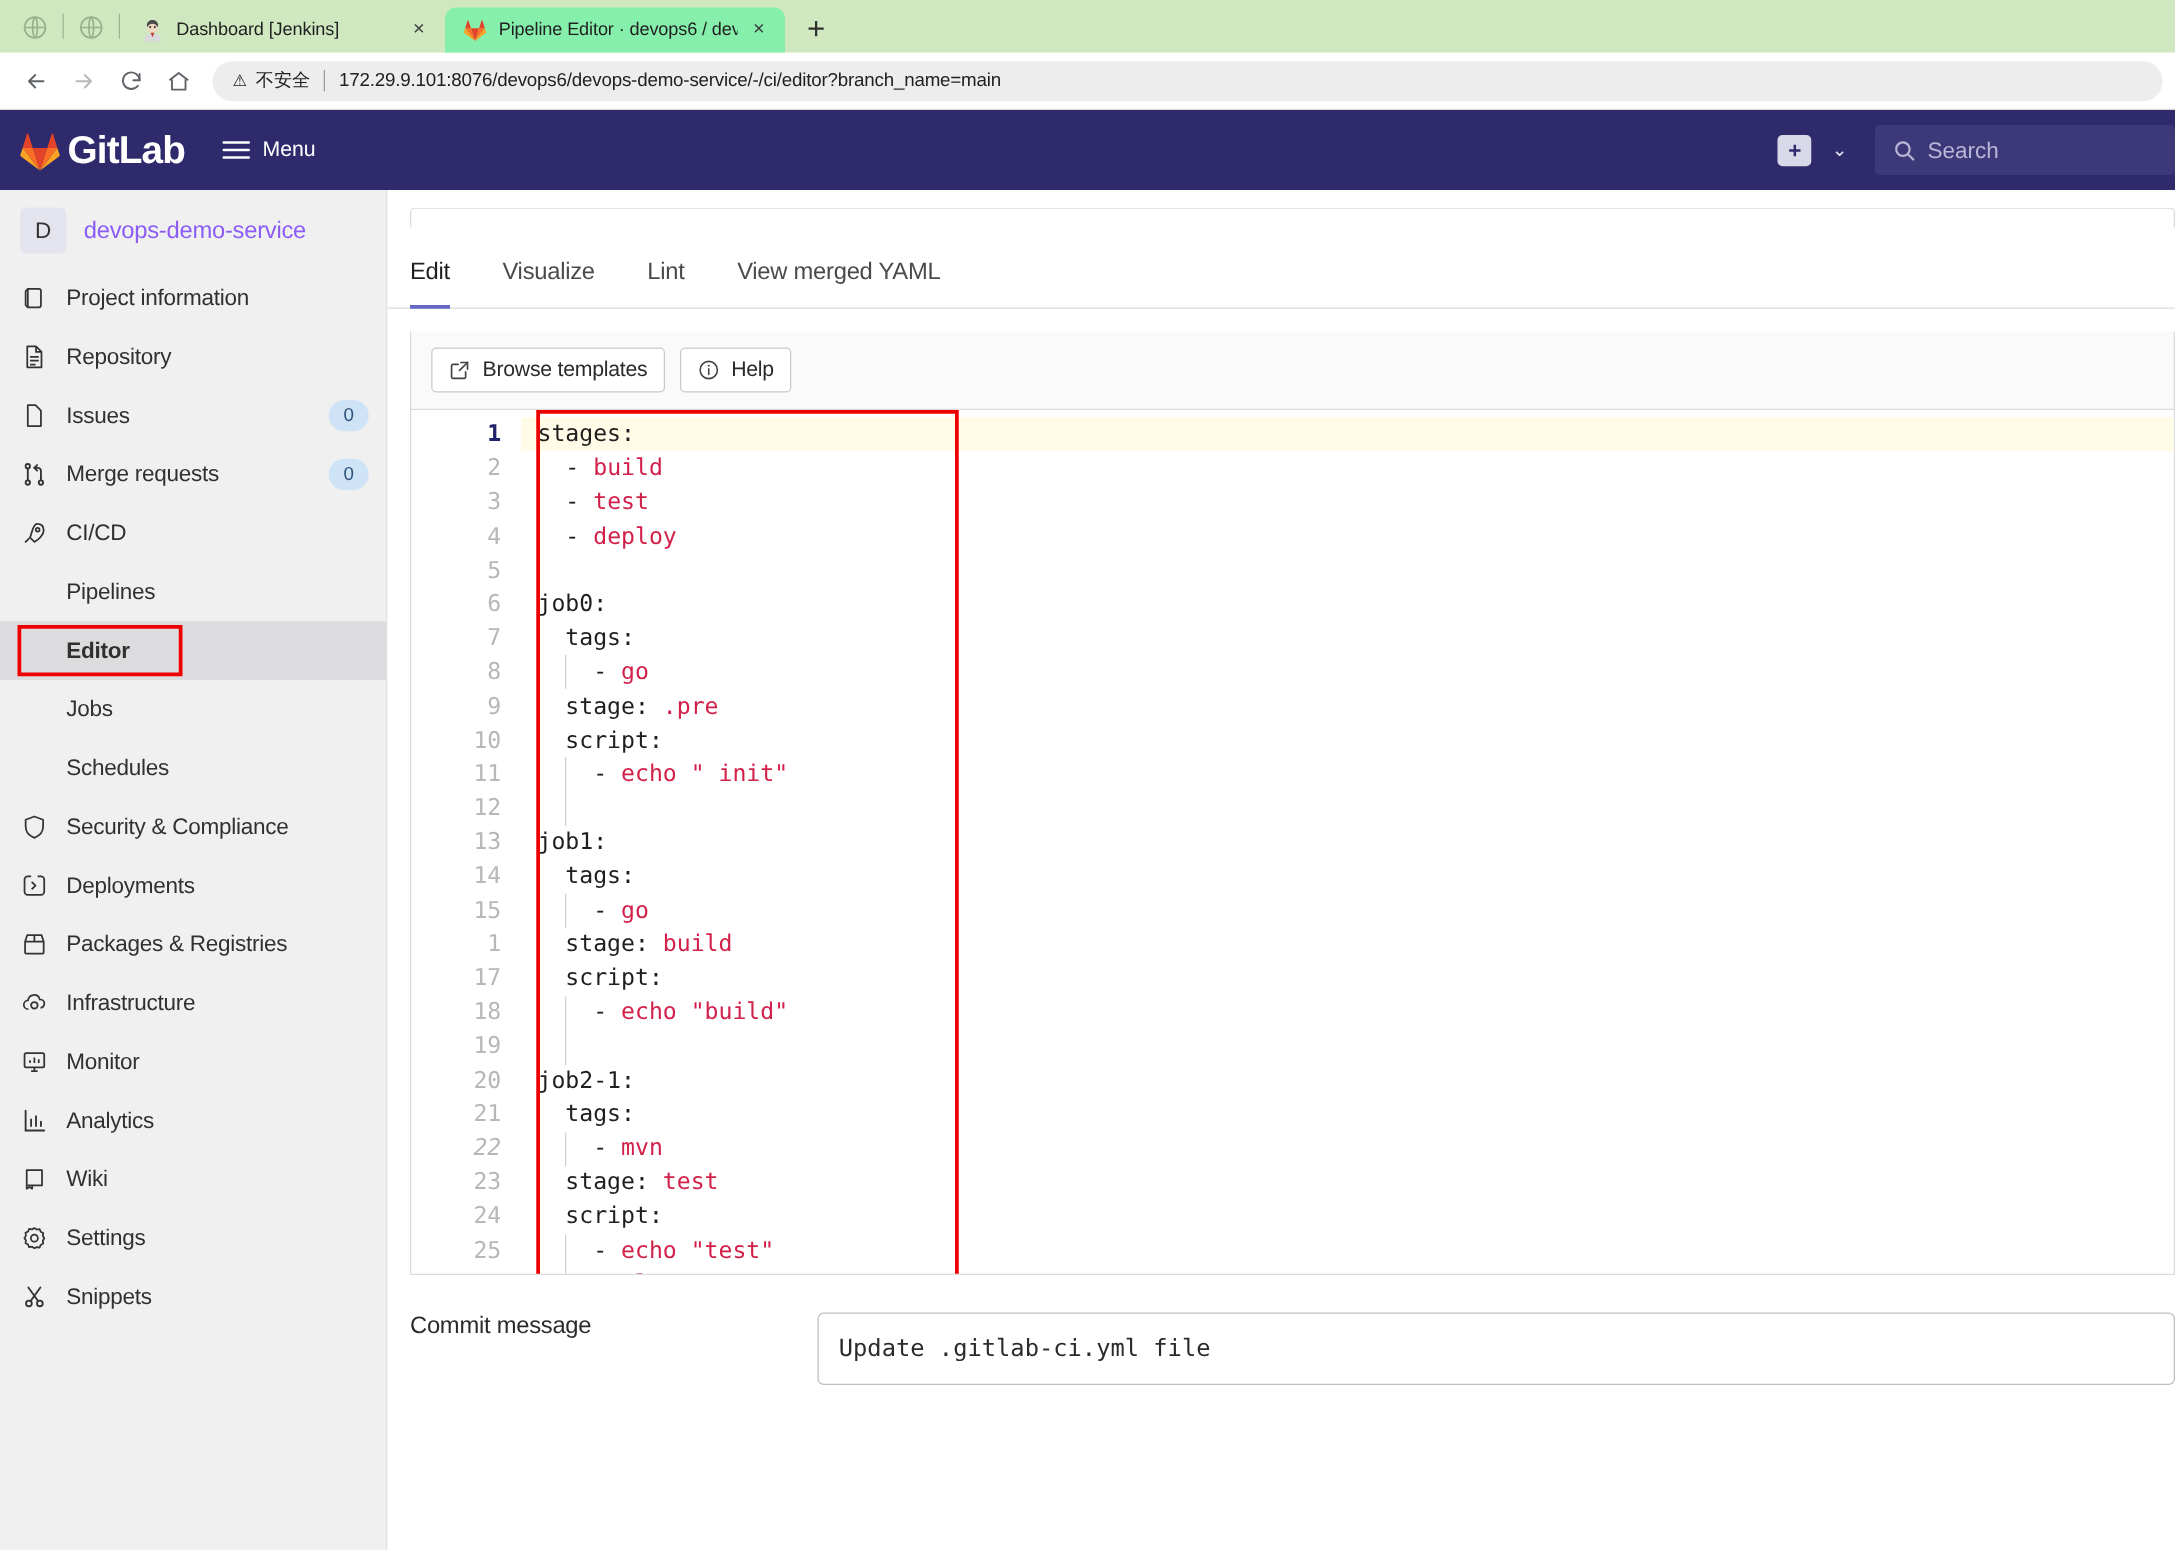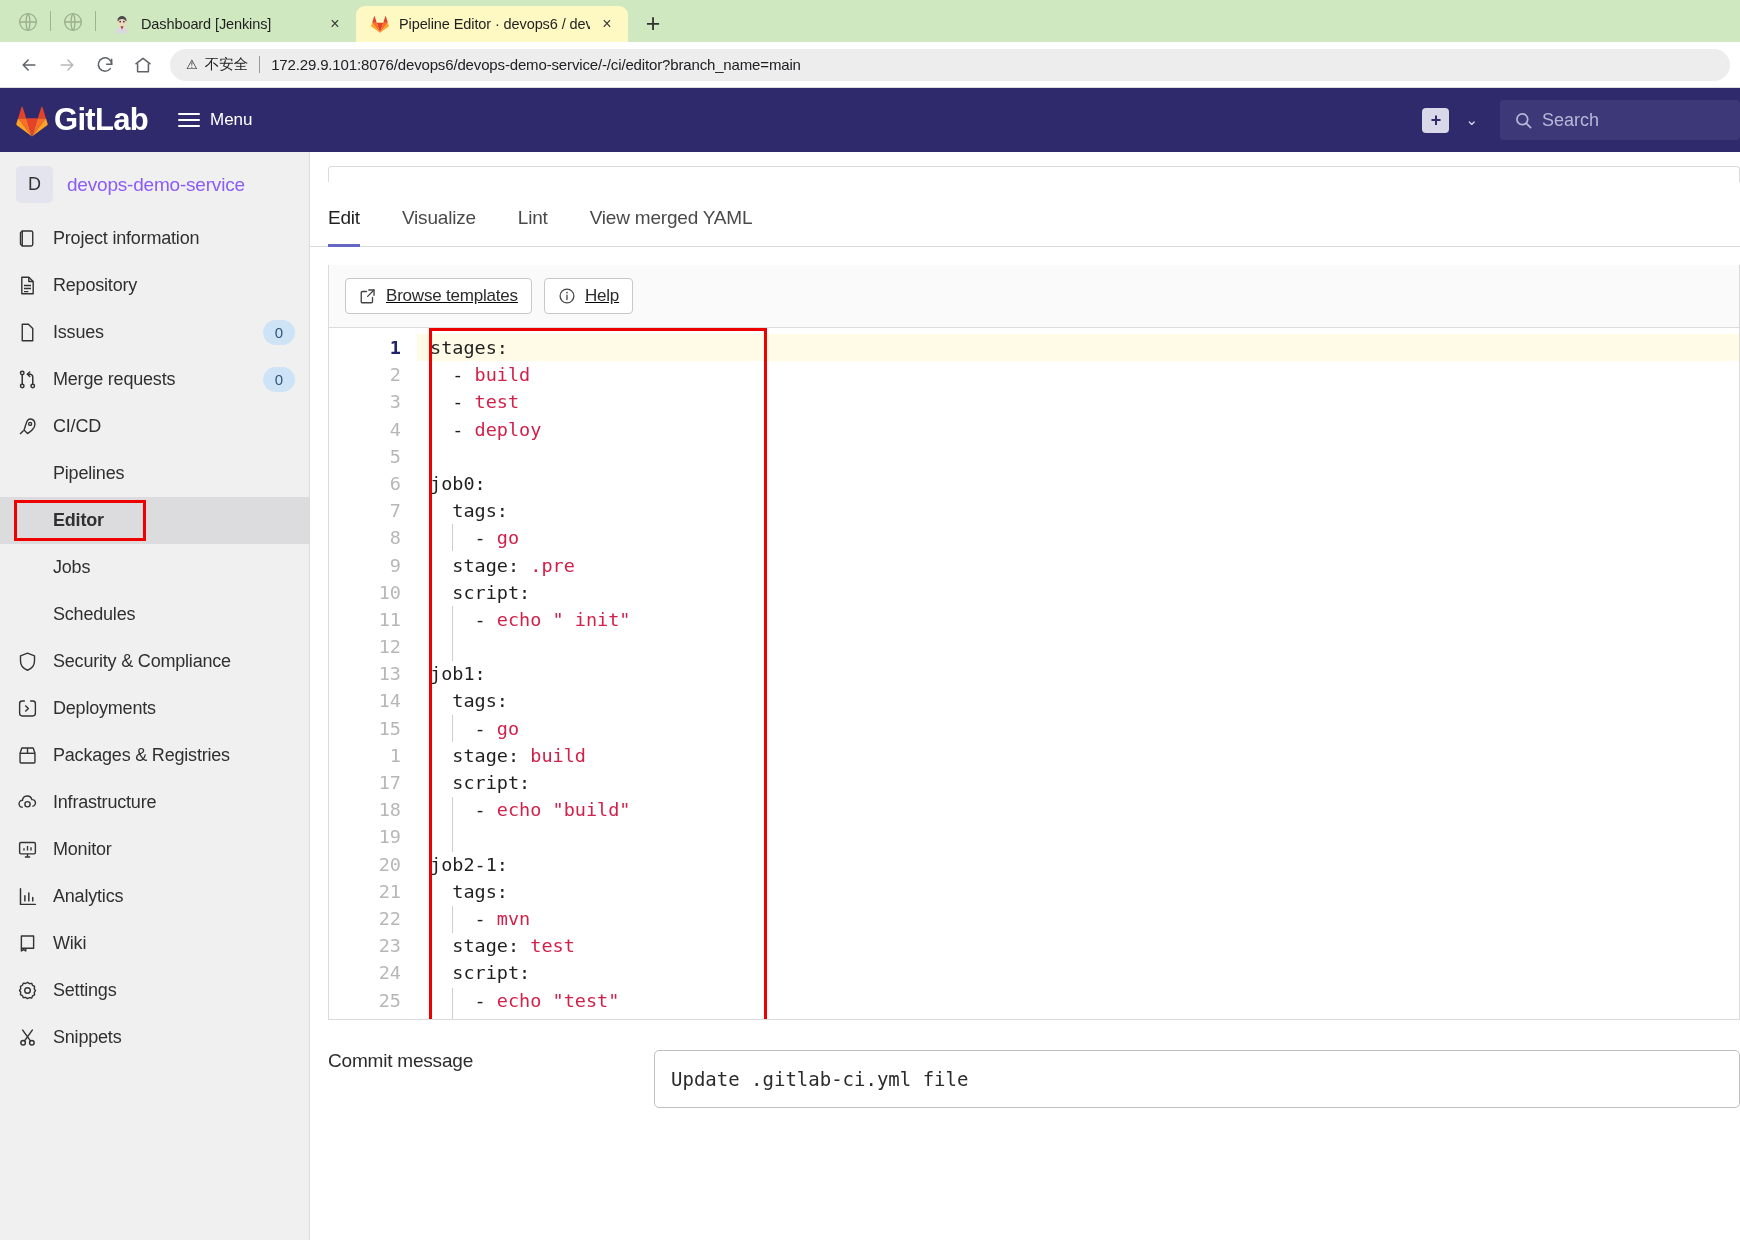--- a/index.html
+++ b/index.html
@@ -35,21 +35,21 @@
   .tab {
     height: 36px;
     display: flex; align-items: center;
     padding: 0 10px 0 14px;
     border-radius: 9px 9px 0 0;
     min-width: 180px;
     max-width: 290px;
     position: relative;
     cursor: default;
   }
-  .tab.active { background: #fef9c3; }
+  .tab.active { background: #86efac; }
   .tab.inactive { background: transparent; }
   .tab-favicon {
     width: 20px; height: 20px;
     flex: none; margin-right: 9px;
     display: flex; align-items: center; justify-content: center;
   }
   .tab-title {
     font-size: 14.5px;
     color: #1f1f1f;
     white-space: nowrap;
@@ -294,21 +294,20 @@
     border-bottom-color: #6666c4;
   }
   .toolbar-row {
     border: 1px solid #dbdbdb;
     border-top: none;
     background: #fafafa;
     padding: 13px 16px;
     display: flex;
     gap: 12px;
     margin: 18px 0 0 18px;
-    text-decoration: underline;
   }
   .tb-btn {
     height: 36px;
     background: #fff;
     border: 1px solid #c9c9c9;
     border-radius: 4px;
     display: inline-flex;
     align-items: center;
     padding: 0 13px;
     font-size: 17px;
@@ -754,21 +753,21 @@
             <div class="ln" style="height: 27.2px;">12</div>
             <div class="ln" style="height: 27.2px;">13</div>
             <div class="ln" style="height: 27.2px;">14</div>
             <div class="ln" style="height: 27.2px;">15</div>
             <div class="ln" style="height: 27.2px;">1</div>
             <div class="ln" style="height: 27.2px;">17</div>
             <div class="ln" style="height: 27.2px;">18</div>
             <div class="ln" style="height: 27.2px;">19</div>
             <div class="ln" style="height: 27.2px;">20</div>
             <div class="ln" style="height: 27.2px;">21</div>
-            <div class="ln" style="height: 27.2px;">22</div>
+            <div class="ln" style="height: 27.2px; font-style: italic;">22</div>
             <div class="ln" style="height: 27.2px;">23</div>
             <div class="ln" style="height: 27.2px;">24</div>
             <div class="ln" style="height: 27.2px;">25</div>
             <div class="ln" style="height: 27.2px;">26</div>
           </div>
         <div class="code-lines" id="codelines">
 
           <div class="iguide" style="left:13px; top:27.2px; height:109px;"></div>
           <div class="iguide" style="left:13px; top:163px; height:163px;"></div>
           <div class="iguide" style="left:35px; top:190px; height:27px;"></div>

